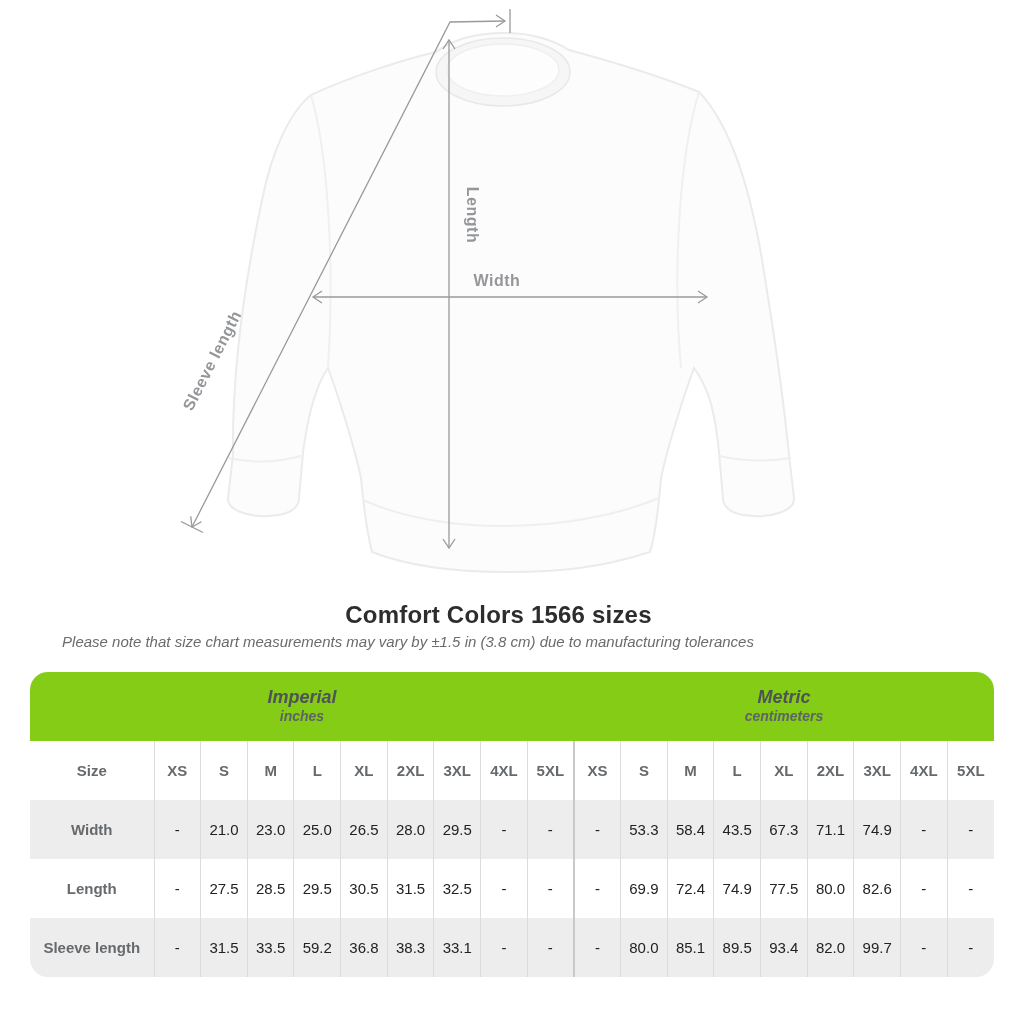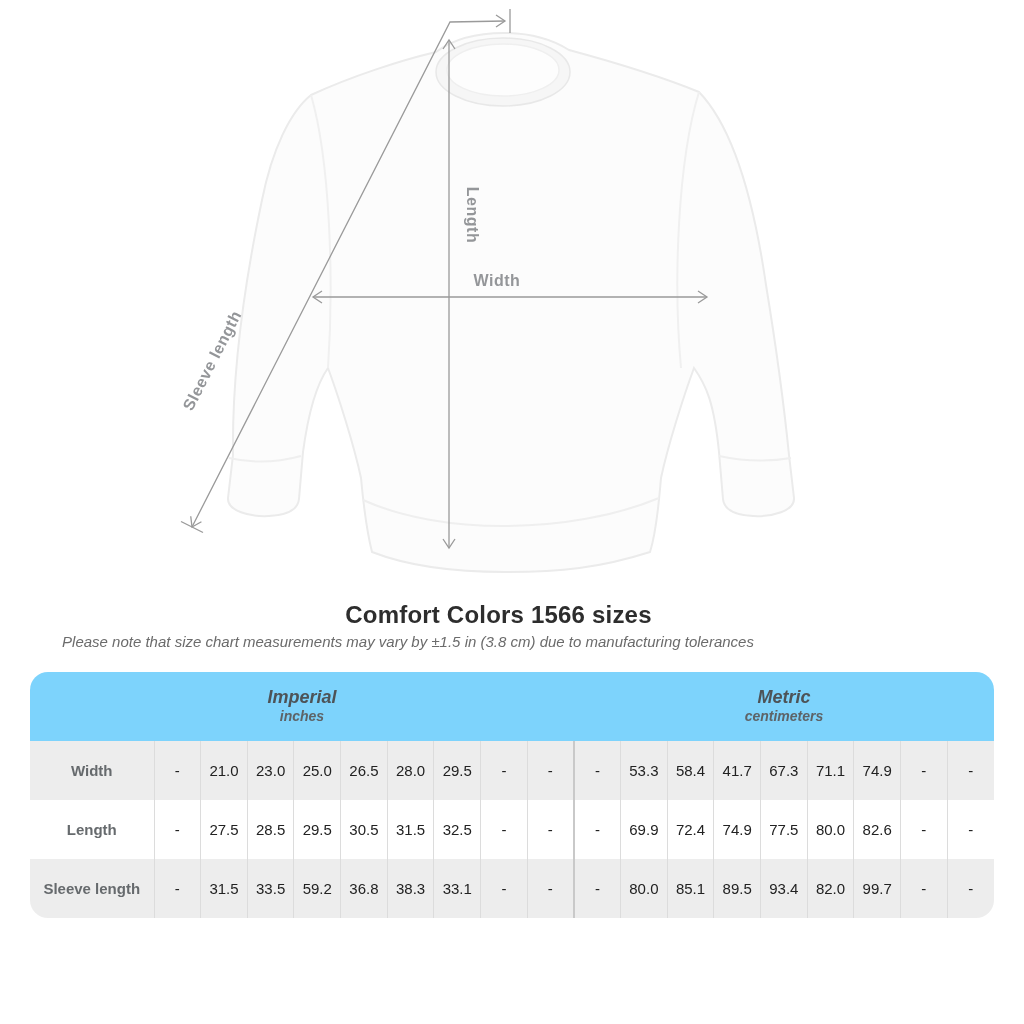--- a/index.html
+++ b/index.html
@@ -25,21 +25,21 @@
     position:absolute; top:672px; left:30px; width:964px;
     border-radius:18px; overflow:hidden;
   }
   table.size-table {
     width:100%; border-collapse:collapse; table-layout:fixed;
   }
   .size-table th, .size-table td {
     text-align:center; vertical-align:middle; padding:0;
   }
   .unit-row th {
-    background:#7dd3fc; border:none; padding:15px 0 17px 0;
+    background:#84cc16; border:none; padding:15px 0 17px 0;
   }
   .unit-name  { display:block; font-size:18px; font-weight:bold; font-style:italic; color:#4d5357; }
   .unit-sub   { display:block; font-size:14px; font-style:italic; color:#5d6367; }
 
   .size-row th {
     background:#ffffff; height:59px; font-size:15px; font-weight:bold; color:#666a6d;
   }
   .data-row th, .data-row td { height:59px; font-size:15px; }
   .data-row th.row-label { font-weight:bold; color:#666a6d; }
   .data-row td { color:#222222; }
@@ -156,37 +156,58 @@
         <tr class="unit-row">
           <th colspan="10">
             <span class="unit-name">Imperial</span>
             <span class="unit-sub">inches</span>
           </th>
           <th colspan="9">
             <span class="unit-name">Metric</span>
             <span class="unit-sub">centimeters</span>
           </th>
         </tr>
+        <tr class="size-row">
+          <th>Size</th>
+          <th>XS</th>
+          <th>S</th>
+          <th>M</th>
+          <th>L</th>
+          <th>XL</th>
+          <th>2XL</th>
+          <th>3XL</th>
+          <th>4XL</th>
+          <th>5XL</th>
+          <th class="metric-start">XS</th>
+          <th>S</th>
+          <th>M</th>
+          <th>L</th>
+          <th>XL</th>
+          <th>2XL</th>
+          <th>3XL</th>
+          <th>4XL</th>
+          <th>5XL</th>
+        </tr>
       </thead>
       <tbody>
           <tr class="data-row shade">
             <th class="row-label">Width</th>
             <td>-</td>
             <td>21.0</td>
             <td>23.0</td>
             <td>25.0</td>
             <td>26.5</td>
             <td>28.0</td>
             <td>29.5</td>
             <td>-</td>
             <td>-</td>
             <td class="metric-start">-</td>
             <td>53.3</td>
             <td>58.4</td>
-            <td>41.7</td>
+            <td>43.5</td>
             <td>67.3</td>
             <td>71.1</td>
             <td>74.9</td>
             <td>-</td>
             <td>-</td>
           </tr>
           <tr class="data-row plain">
             <th class="row-label">Length</th>
             <td>-</td>
             <td>27.5</td>

